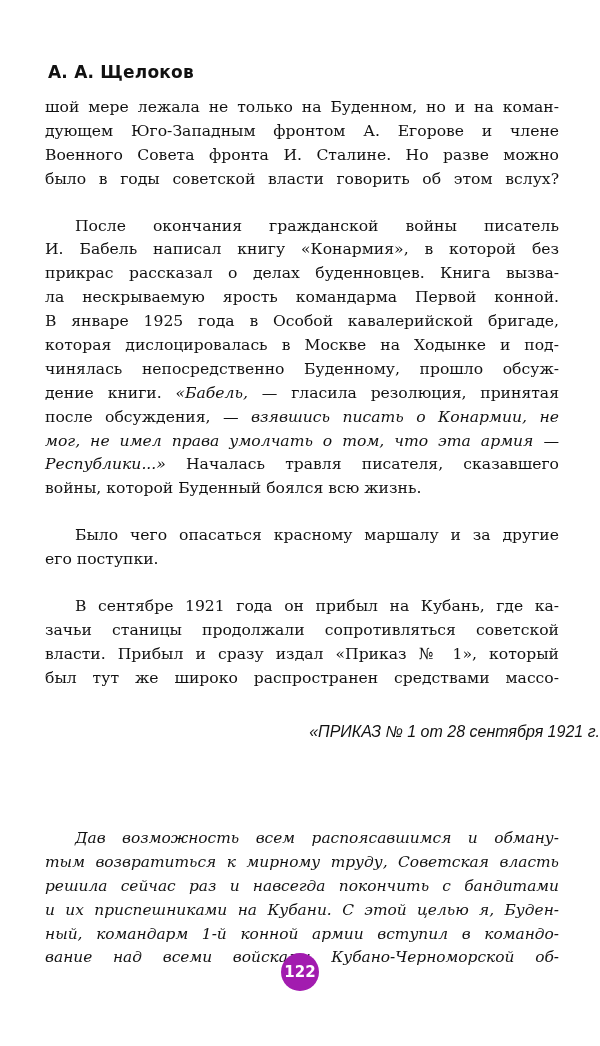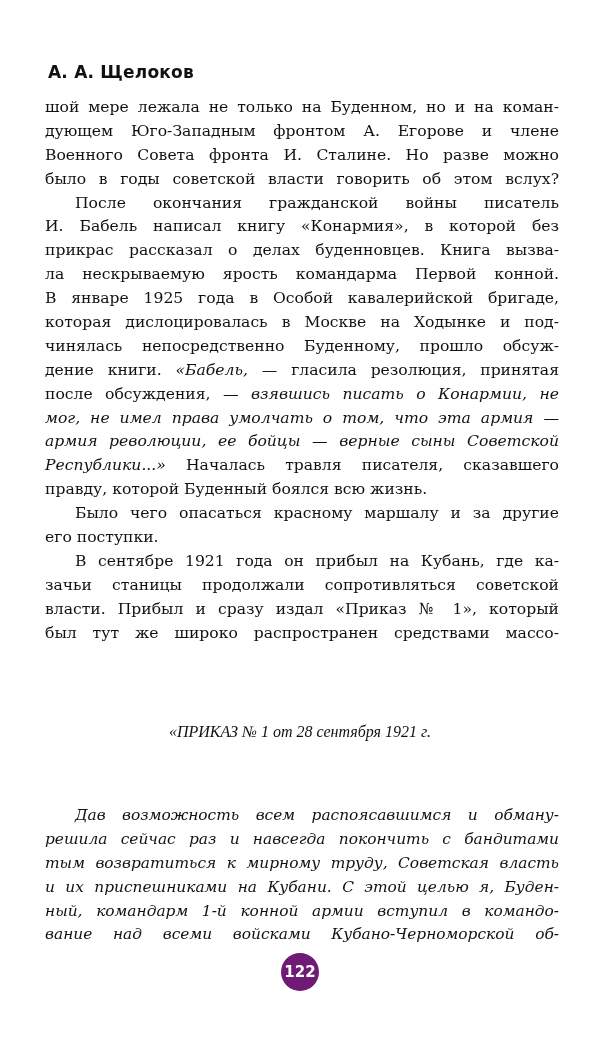--- a/index.html
+++ b/index.html
@@ -8,33 +8,33 @@
     position: absolute; left: 48px; top: 62px;
     font-family: "DejaVu Sans", sans-serif; font-weight: bold; font-size: 17px; letter-spacing: 0.2px; text-align: right;
   }
   .body-text {
     position: absolute; left: 45px; top: 96px; width: 514px;
     font-family: "DejaVu Serif", serif; font-size: 15.6px; line-height: 23.9px;
     text-align: justify; hyphens: manual;
   }
   .line { display: block; white-space: nowrap; text-align: justify; text-align-last: justify; height: 23.9px; }
   .line.last { text-align-last: left; }
-  .indent { padding-left: 30px; }
+  .indent { padding-left: 30px; margin-top: 23px; }
   .it { font-style: italic; }
   .order-title {
-    position: absolute; left: 0; width: 600px; top: 723px; text-align: center;
-    font-family: Liberation Serif, serif; font-style: italic; font-size: 16px;
+    position: absolute; left: 0; width: 600px; top: 723px; text-align: right;
+    font-family: Liberation Sans, sans-serif; font-style: italic; font-size: 16px;
   }
   .order-text {
     position: absolute; left: 45px; top: 804px; width: 514px;
     font-family: "DejaVu Serif", serif; font-style: italic; font-size: 15.4px; line-height: 23.8px;
   }
   .page-number {
     position: absolute; left: 281px; top: 953px; width: 38px; height: 38px; border-radius: 50%;
-    background: #701a75; color: #fff; text-align: center; line-height: 38px;
+    background: #a21caf; color: #fff; text-align: center; line-height: 38px;
     font-family: "DejaVu Sans", sans-serif; font-weight: bold; font-size: 15px;
   }
 </style>
 </head>
 <body>
 
 <div class="running-head">А. А. Щелоков</div>
 
 <div class="body-text">
   <span class="line">шой мере лежала не только на Буденном, но и на коман-</span>
@@ -44,35 +44,34 @@
   <span class="line indent">После окончания гражданской войны писатель</span>
   <span class="line">И. Бабель написал книгу «Конармия», в которой без</span>
   <span class="line">прикрас рассказал о делах буденновцев. Книга вызва-</span>
   <span class="line">ла нескрываемую ярость командарма Первой конной.</span>
   <span class="line">В январе 1925 года в Особой кавалерийской бригаде,</span>
   <span class="line">которая дислоцировалась в Москве на Ходынке и под-</span>
   <span class="line">чинялась непосредственно Буденному, прошло обсуж-</span>
   <span class="line"><span>дение книги.</span> <span class="it">«Бабель,</span><span> — гласила резолюция, принятая</span></span>
   <span class="line"><span>после обсуждения,</span><span class="it"> — взявшись писать о Конармии, не</span></span>
   <span class="line it">мог, не имел права умолчать о том, что эта армия —</span>
-  <span class="line it">армия революции, ее бойцы — верные сыны Советской</span>
   <span class="line"><span class="it">Республики...»</span><span> Началась травля писателя, сказавшего</span></span>
-  <span class="line last">правду, которой Буденный боялся всю жизнь.</span>
+  <span class="line last">войны, которой Буденный боялся всю жизнь.</span>
   <span class="line indent">Было чего опасаться красному маршалу и за другие</span>
   <span class="line last">его поступки.</span>
   <span class="line indent">В сентябре 1921 года он прибыл на Кубань, где ка-</span>
   <span class="line">зачьи станицы продолжали сопротивляться советской</span>
   <span class="line">власти. Прибыл и сразу издал «Приказ № 1», который</span>
   <span class="line">был тут же широко распространен средствами массо-</span>
 </div>
 
 <div class="order-title">«ПРИКАЗ № 1 от 28 сентября 1921 г.</div>
 
 <div class="order-text">
   <span class="line indent">Дав возможность всем распоясавшимся и обману-</span>
+  <span class="line">тым возвратиться к мирному труду, Советская власть</span>
   <span class="line">решила сейчас раз и навсегда покончить с бандитами</span>
-  <span class="line">тым возвратиться к мирному труду, Советская власть</span>
   <span class="line">и их приспешниками на Кубани. С этой целью я, Буден-</span>
   <span class="line">ный, командарм 1-й конной армии вступил в командо-</span>
   <span class="line">вание над всеми войсками Кубано-Черноморской об-</span>
 </div>
 
 <div class="page-number">122</div>
 
 </body></html>

